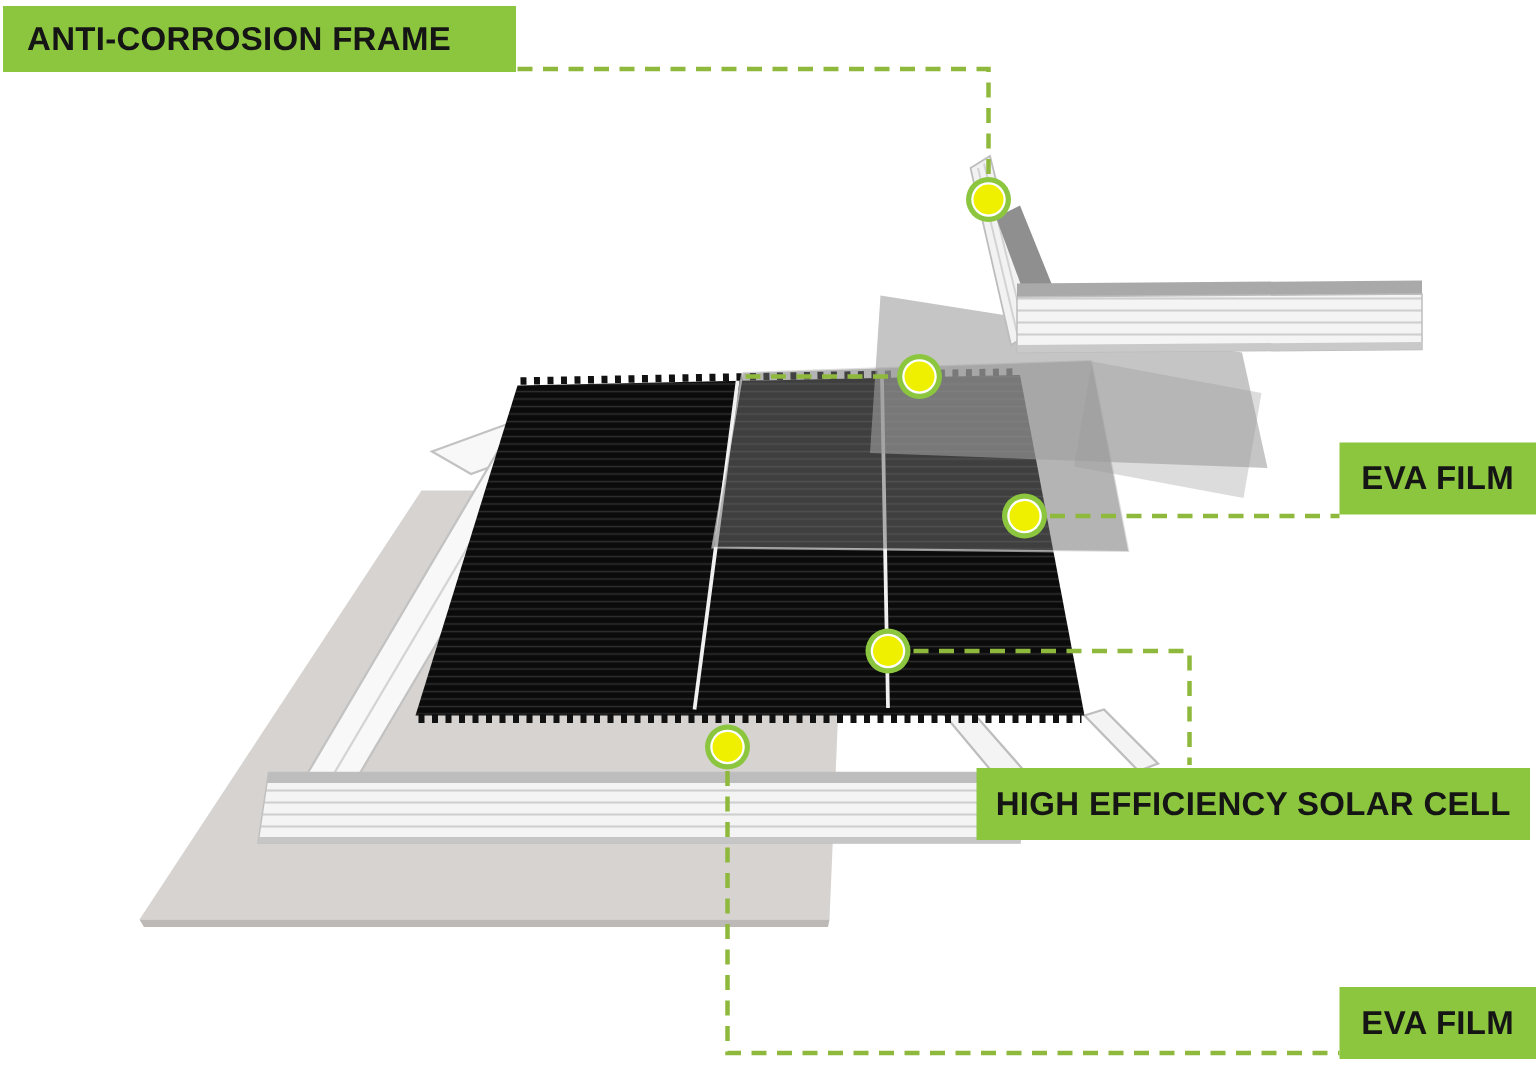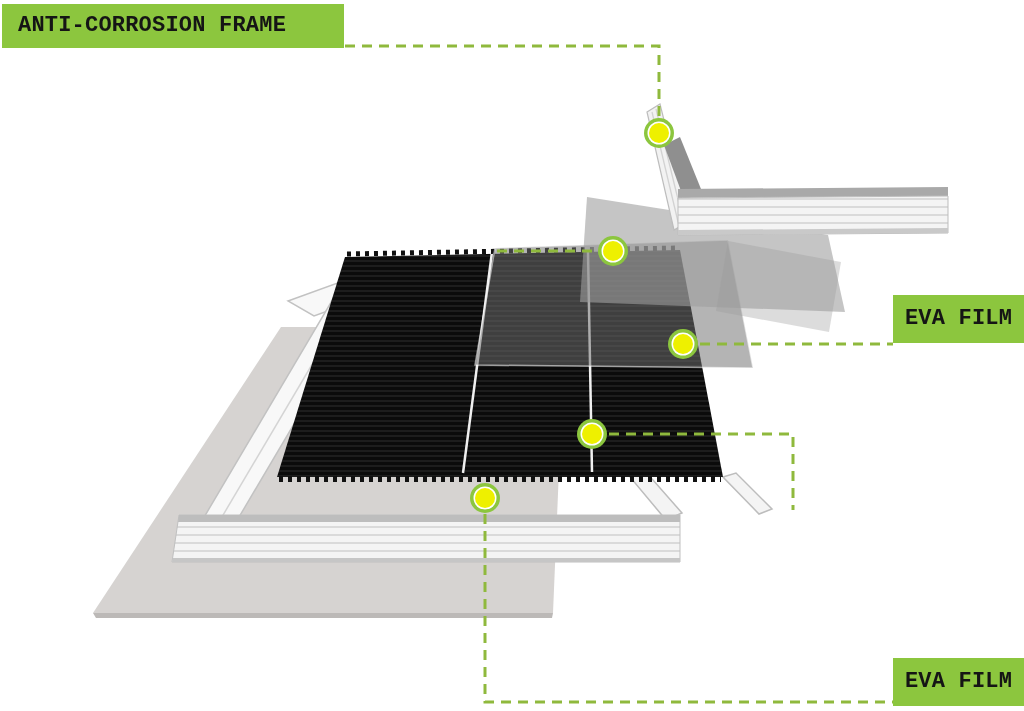--- a/index.html
+++ b/index.html
@@ -1,18 +1,18 @@
 <!DOCTYPE html>
 <html><head>
 <meta charset="utf-8">
 <style>
   html,body{margin:0;padding:0;background:#ffffff;}
   #stage{
     position:relative;width:1024px;height:711px;background:#ffffff;
-    font-family:Liberation Mono, monospace;overflow:hidden;
+    font-family:Liberation Sans, sans-serif;overflow:hidden;
   }
   #artwork{position:absolute;left:0;top:0;}
   .callout{
     position:absolute;background:#8cc63e;color:#151515;
     font-weight:bold;font-size:22px;line-height:1;
     display:flex;align-items:center;white-space:nowrap;
     letter-spacing:0.2px;
   }
   .pad-left{padding-left:16px;}
   .center{justify-content:center;}
@@ -124,15 +124,16 @@
           <circle cx="485" cy="498" r="10" fill="#eef000"></circle>
       </g>
     </g>
   </svg>
 
   <div class="callout pad-left" style="left:2px;top:4px;width:326px;height:44px;">ANTI-CORROSION FRAME</div>
 
 
   <div class="callout center" style="left:893px;top:295px;width:131px;height:48px;">EVA FILM</div>
 
+  <div class="callout center" style="left:651px;top:512px;width:369px;height:48px;">HIGH EFFICIENCY SOLAR CELL</div>
 
   <div class="callout center" style="left:893px;top:658px;width:131px;height:48px;">EVA FILM</div>
 </div>
 
 </body></html>

